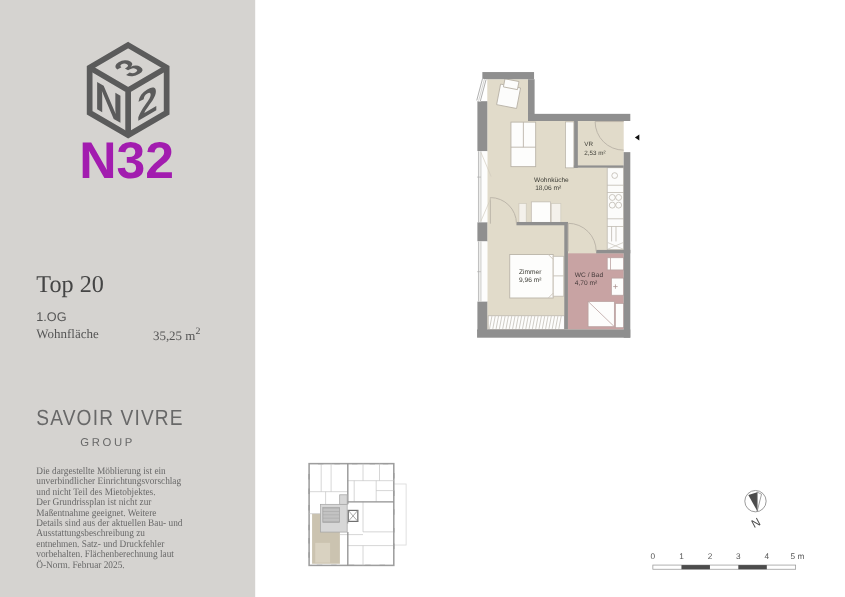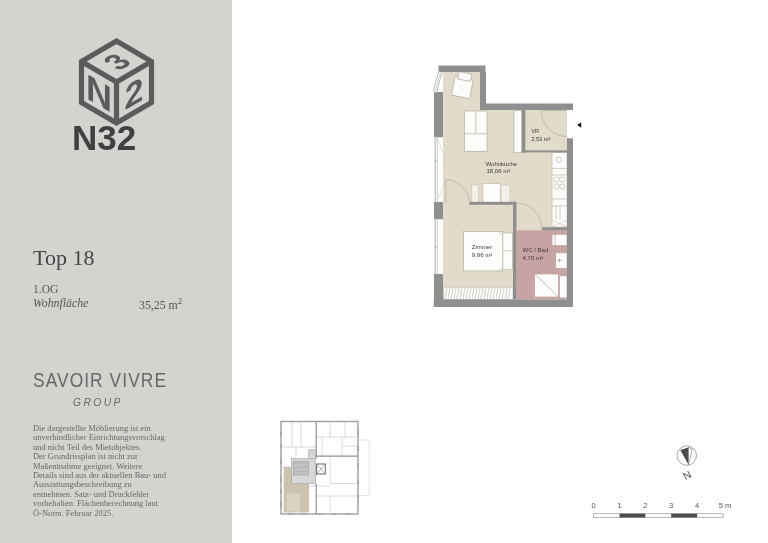--- a/index.html
+++ b/index.html
@@ -17,34 +17,34 @@
     <path d="M116.5,41 L151.5,61.5 L151.5,102.5 L116.5,123 L81.5,102.5 L81.5,61.5 Z"></path>
     <path d="M81.5,61.5 L116.5,82 L151.5,61.5 M116.5,82 L116.5,123"></path>
   </g>
   <g fill="#5b5b5b" font-family="'Liberation Sans',sans-serif" font-weight="bold">
     <text font-size="36" text-anchor="middle" transform="matrix(1,0.583,0,1,99,105.6)" x="0" y="0">N</text>
     <text font-size="34" text-anchor="middle" transform="matrix(1,-0.583,0,1,134,104.9)" x="0" y="0">2</text>
     <text font-size="30" text-anchor="middle" transform="matrix(0.863,-0.504,0.863,0.504,126,67.1)" x="0" y="0">3</text>
   </g>
 </svg>
 
-<div class="abs" style="left:72px;top:118px;font-weight:bold;font-size:35px;color:#404040;letter-spacing:0px;">N32</div>
-
-
-<div class="abs" style="left:33px;top:245px;font-family:'Liberation Serif',serif;font-size:22px;color:#454545;">Top 18</div>
-
-<div class="abs" style="left:33px;top:282.5px;font-family:Liberation Serif, serif;font-size:11.5px;color:#555;">1.OG</div>
-
-<div class="abs" style="left:33px;top:296px;font-family:'Liberation Serif',serif;font-size:11.8px;color:#555;font-style:italic;">Wohnfläche</div>
+<div class="abs" style="left:72px;top:118px;font-weight:bold;font-size:47px;color:#a21caf;letter-spacing:0px;">N32</div>
+
+
+<div class="abs" style="left:33px;top:245px;font-family:'Liberation Serif',serif;font-size:22px;color:#454545;">Top 20</div>
+
+<div class="abs" style="left:33px;top:282.5px;font-family:Liberation Sans, sans-serif;font-size:11.5px;color:#555;">1.OG</div>
+
+<div class="abs" style="left:33px;top:296px;font-family:'Liberation Serif',serif;font-size:11.8px;color:#555;">Wohnfläche</div>
 
 <div class="abs" style="left:139px;top:296px;font-family:Liberation Serif, serif;font-size:11.8px;color:#555;">35,25 m<sup style="font-size:9px;">2</sup></div>
 
 <div class="abs" style="left:32.5px;top:369px;font-size:20px;color:#686868;letter-spacing:1.2px;transform:scaleX(0.87);transform-origin:0 0;">SAVOIR VIVRE</div>
 
-<div class="abs" style="left:73px;top:396.5px;font-size:10.3px;color:#686868;letter-spacing:2.4px;font-style:italic;">GROUP</div>
+<div class="abs" style="left:73px;top:396.5px;font-size:10.3px;color:#686868;letter-spacing:2.4px;">GROUP</div>
 
 <div class="abs" style="left:33px;top:424px;font-family:'Liberation Serif',serif;font-size:9.2px;line-height:9.4px;color:#686868;transform:scaleX(0.92);transform-origin:0 0;white-space:nowrap;">
 Die dargestellte Möblierung ist ein<br>
 unverbindlicher Einrichtungsvorschlag<br>
 und nicht Teil des Mietobjektes.<br>
 Der Grundrissplan ist nicht zur<br>
 Maßentnahme geeignet. Weitere<br>
 Details sind aus der aktuellen Bau- und<br>
 Ausstattungsbeschreibung zu<br>
 entnehmen. Satz- und Druckfehler<br>

